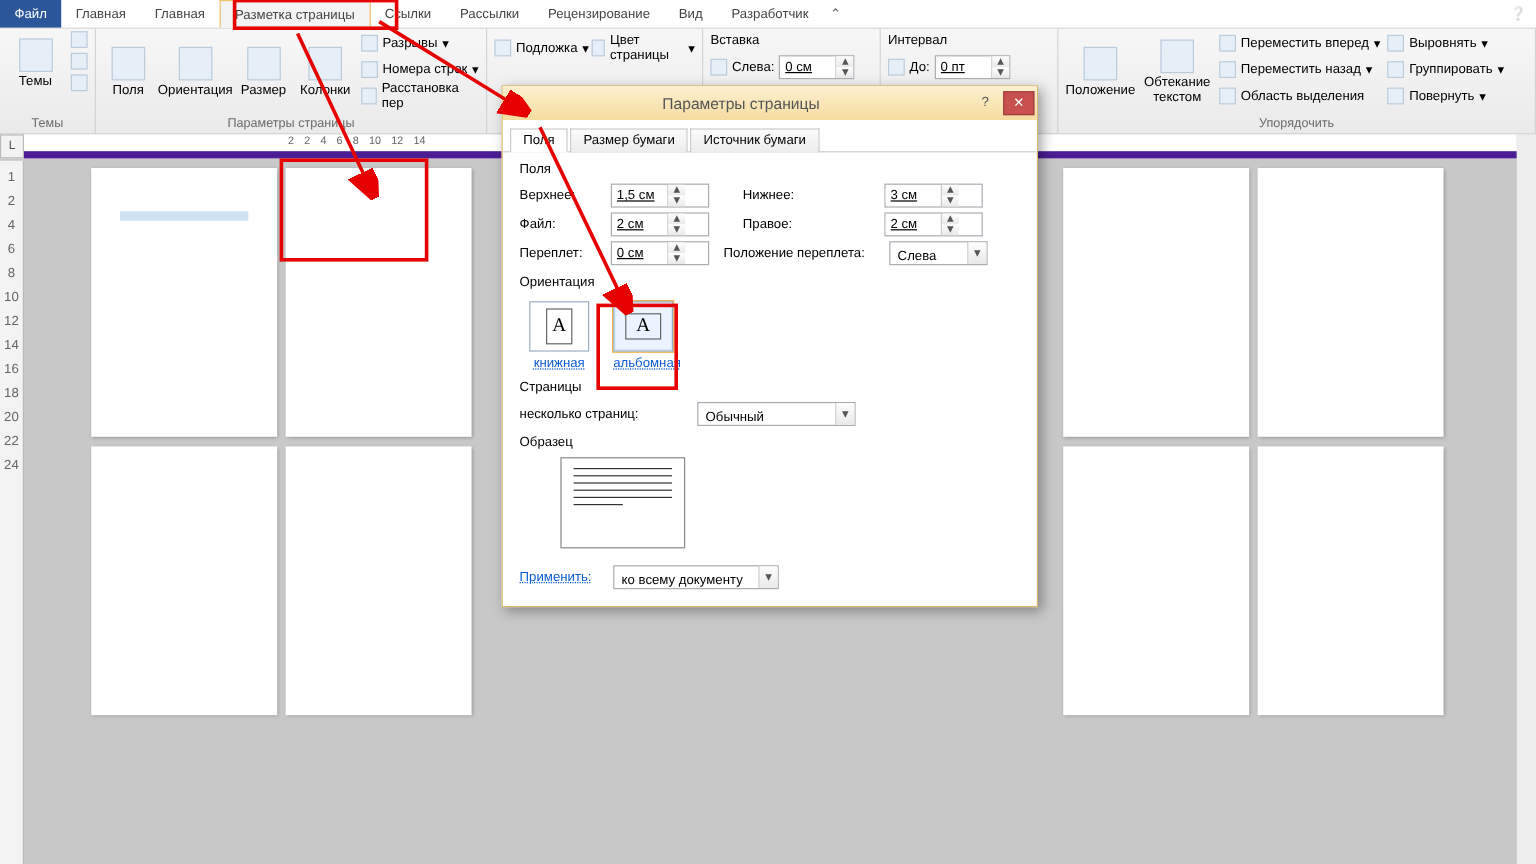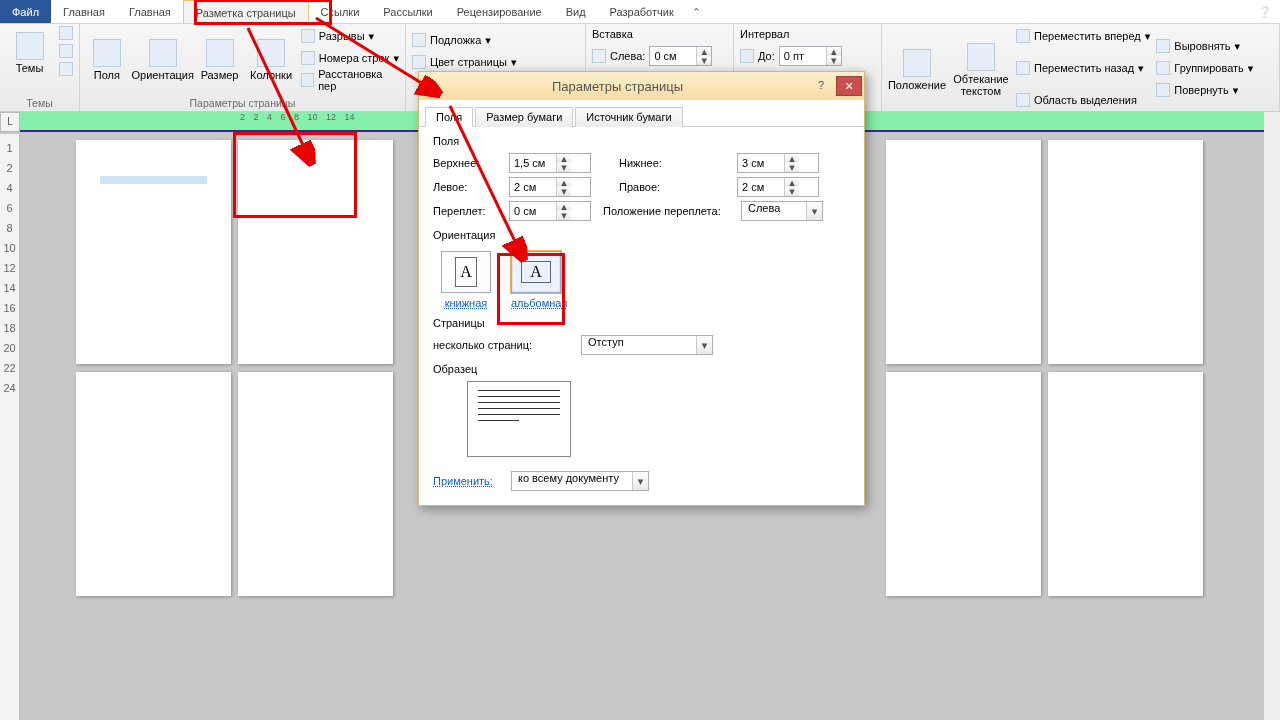--- a/index.html
+++ b/index.html
@@ -17,56 +17,56 @@
   .ribbon { height: 88px; background: linear-gradient(#f7f7f7,#eaeaea); border-bottom: 1px solid #ccc; display: flex; }
   .group { border-right: 1px solid #d4d4d4; padding: 2px 6px 0; display: flex; flex-direction: column; }
   .group .row { display: flex; align-items: center; gap: 6px; }
   .group .big { display: flex; flex-direction: column; align-items: center; width: 58px; padding-top: 4px; }
   .group .big .ico { width: 28px; height: 28px; background: #e6eef8; border: 1px solid #bcd; }
   .group .big span { text-align: center; line-height: 12px; margin-top: 2px; }
   .group .mini { display: flex; align-items: center; gap: 4px; height: 20px; }
   .group .mini .ico { width: 14px; height: 14px; background: #e6eef8; border: 1px solid #bcd; }
   .group-title { text-align: center; color: #6b6b6b; margin-top: auto; font-size: 10.5px; padding-bottom: 2px; }
   .spin { display: inline-flex; align-items: center; border: 1px solid #abadb3; height: 20px; background:#fff; }
-  .spin input { border: 0; width: 46px; padding: 0 4px; font-size: 11px; }
+  .spin input { border: 0; width: 46px; padding: 0 4px; font-size: 11px; text-decoration: underline; }
   .spin .btns { width: 15px; height: 100%; display: flex; flex-direction: column; border-left: 1px solid #ccc; }
   .spin .btns div { flex: 1; text-align: center; line-height: 8px; color: #555; background: linear-gradient(#fdfdfd,#e9e9e9); }
 
   .highlight-tab { position: absolute; border: 3px solid #e60000; top: -1px; left: 194px; width: 138px; height: 26px; pointer-events: none; }
   .highlight-corner { position: absolute; border: 3px solid #e60000; top: 88px; left: 436px; width: 25px; height: 18px; pointer-events: none; }
   .highlight-page   { position: absolute; border: 3px solid #e60000; top: 132px; left: 233px; width: 124px; height: 86px; pointer-events: none; }
   .highlight-orient { position: absolute; border: 3px solid #e60000; top: 253px; left: 497px; width: 68px; height: 72px; pointer-events: none; z-index: 30; }
   .arrow { position: absolute; stroke: #e60000; stroke-width: 3; fill: #e60000; pointer-events: none; z-index: 40; }
 
   
   .docarea { position: absolute; top: 112px; left: 0; right: 0; bottom: 0; background: #c8c8c8; }
   .vruler { position: absolute; left: 0; top: 22px; width: 20px; bottom: 0; background: #f3f3f3; border-right: 1px solid #bbb; font-size: 9px; color:#666;}
   .vruler div { text-align: center; margin-top: 8px;}
-  .hruler { position: absolute; left: 20px; top: 0; right: 16px; height: 20px; background: #86efac; border-bottom: 2px solid #4c1d95; font-size: 9px; color:#666; padding-left: 220px; word-spacing: 6px; }
+  .hruler { position: absolute; left: 20px; top: 0; right: 16px; height: 20px; background: #ffffff; border-bottom: 6px solid #4c1d95; font-size: 9px; color:#666; padding-left: 220px; word-spacing: 6px; }
   .cornerbox { position:absolute; left:0; top:0; width:20px; height:20px; background:#f3f3f3; border:1px solid #bbb; text-align:center; line-height:18px; font-size:10px; color:#555;}
   .pages { position: absolute; left: 76px; top: 28px; }
   .page { position: absolute; background: #fff; box-shadow: 1px 1px 3px rgba(0,0,0,.3); }
   .scrollbar { position: absolute; right: 0; top: 0; bottom: 0; width: 16px; background: #eee; }
 
   
   .dialog { position: absolute; left: 418px; top: 71px; width: 447px; background: #fff; border: 1px solid #d9b86b; box-shadow: 3px 3px 10px rgba(0,0,0,.35); z-index: 20; }
   .titlebar { height: 28px; background: linear-gradient(#fdf0d0,#f5dca0); display: flex; align-items: center; padding-left: 8px; color: #555; }
   .titlebar .ttl { flex: 1; text-align: center; font-size: 13px; color: #555; }
   .titlebar .tbtn { width: 26px; height: 20px; text-align: center; line-height: 18px; margin-right: 2px; }
   .titlebar .close { background: #c8504f; color: #fff; border: 1px solid #a03f3e;}
   .titlebar .help2 { color: #555; }
   .dlgtabs { display: flex; padding: 6px 6px 0; border-bottom: 1px solid #ccc; background:#fff; }
   .dlgtab { padding: 3px 10px; border: 1px solid #ccc; border-bottom: none; margin-right: 2px; background: linear-gradient(#fbfbfb,#ececec); position:relative; top:1px;}
   .dlgtab.active { background: #fff; border-bottom: 1px solid #fff; }
   .dlgbody { padding: 8px 14px 10px; }
   .sect { margin-bottom: 8px; }
   .sect h4 { font-weight: normal; margin-bottom: 6px; }
   .fieldrow { display: flex; align-items: center; margin-bottom: 4px; gap: 8px; }
   .fieldrow label { display:inline-block; }
-  .combo { border: 1px solid #abadb3; height: 20px; background:#fff; display:inline-flex; align-items:flex-start;}
+  .combo { border: 1px solid #abadb3; height: 20px; background:#fff; display:inline-flex; align-items:flex-end;}
   .combo span { padding: 0 6px; flex:1; }
   .combo .dd { width: 16px; text-align: center; border-left: 1px solid #ccc; height:100%; line-height:18px; background:linear-gradient(#fdfdfd,#e9e9e9); color:#555;}
   .orient { display: flex; gap: 20px; padding: 4px 4px 0 8px;}
   .orient .opt { text-align: center; }
   .orient .thumb { width: 50px; height: 42px; border: 1px solid #9badc4; background:#fff; display:flex; align-items:center; justify-content:center; margin-bottom:4px;}
   .orient .thumb.sel { box-shadow: 0 0 0 1px #f3b13d, inset 0 0 0 1px #cfe6ff; background:#eaf3ff;}
   .orient .thumb .pg { border:1px solid #666; display:flex; align-items:center; justify-content:center; font-family: serif; font-size:16px; }
   .preview { width:104px; height:76px; border:1px solid #888; background:#fff; margin:6px 0 14px 34px; padding:8px 10px;}
   .preview div { border-top:1px solid #333; margin-bottom:5px;}
   .dlgfooter { border-top:1px solid #ddd; padding:8px 12px; display:flex; align-items:center; background:#f3f3f3;}
@@ -131,21 +131,21 @@
         <div class="mini">
             <div class="ico"></div>
             <span>Расстановка пер</span>
           </div>
       </div>
     </div>
     <div class="group-title">Параметры страницы</div>
   </div>
 
   <div class="group" style="width:180px">
-    <div style="display:flex;flex-direction:column;gap:2px;padding-top:4px">
+    <div style="display:flex;gap:2px;padding-top:4px">
       <div class="mini"><div class="ico"></div><span>Подложка</span> ▾</div>
       <div class="mini"><div class="ico"></div><span>Цвет страницы</span> ▾</div>
     </div>
     <div class="group-title">&nbsp;</div>
   </div>
 
   <div class="group" style="width:148px">
     <div style="padding-top:2px">
       <div>Вставка</div>
       <div class="mini" style="margin-top:6px">
@@ -184,21 +184,21 @@
   <div class="group" style="flex:1">
     <div class="row">
       <div class="big">
           <div class="ico"></div>
           <span>Положение</span>
         </div>
       <div class="big">
           <div class="ico"></div>
           <span>Обтекание текстом</span>
         </div>
-      <div style="display:flex;flex-direction:column;gap:12px">
+      <div style="display:flex;flex-direction:column;gap:2px">
         <div class="mini"><div class="ico"></div><span>Переместить вперед</span> ▾</div>
         <div class="mini"><div class="ico"></div><span>Переместить назад</span> ▾</div>
         <div class="mini">
             <div class="ico"></div>
             <span>Область выделения</span>
           </div>
       </div>
       <div style="display:flex;flex-direction:column;gap:2px">
         <div class="mini"><div class="ico"></div><span>Выровнять</span> ▾</div>
         <div class="mini"><div class="ico"></div><span>Группировать</span> ▾</div>
@@ -284,21 +284,21 @@
         <label style="width:110px;margin-left:20px">Нижнее:</label>
         <div class="spin" style="width:82px">
             <input value="3 см" style="">
             <div class="btns">
               <div>▴</div>
               <div>▾</div>
             </div>
           </div>
       </div>
       <div class="fieldrow">
-        <label style="width:68px">Левое:</label>
+        <label style="width:68px">Файл:</label>
         <div class="spin" style="width:82px">
             <input value="2 см" style="">
             <div class="btns">
               <div>▴</div>
               <div>▾</div>
             </div>
           </div>
         <label style="width:110px;margin-left:20px">Правое:</label>
         <div class="spin" style="width:82px">
             <input value="2 см" style="">
@@ -341,21 +341,21 @@
           <span class="link">альбомная</span>
         </div>
       </div>
     </div>
 
     <div class="sect">
       <h4>Страницы</h4>
       <div class="fieldrow">
         <label style="width:140px">несколько страниц:</label>
         <div class="combo" style="width:132px">
-            <span>Отступ</span>
+            <span>Обычный</span>
             <div class="dd">▾</div>
           </div>
       </div>
     </div>
 
     <div class="sect">
       <h4>Образец</h4>
       <div class="preview">
         <div></div>
           <div></div>

